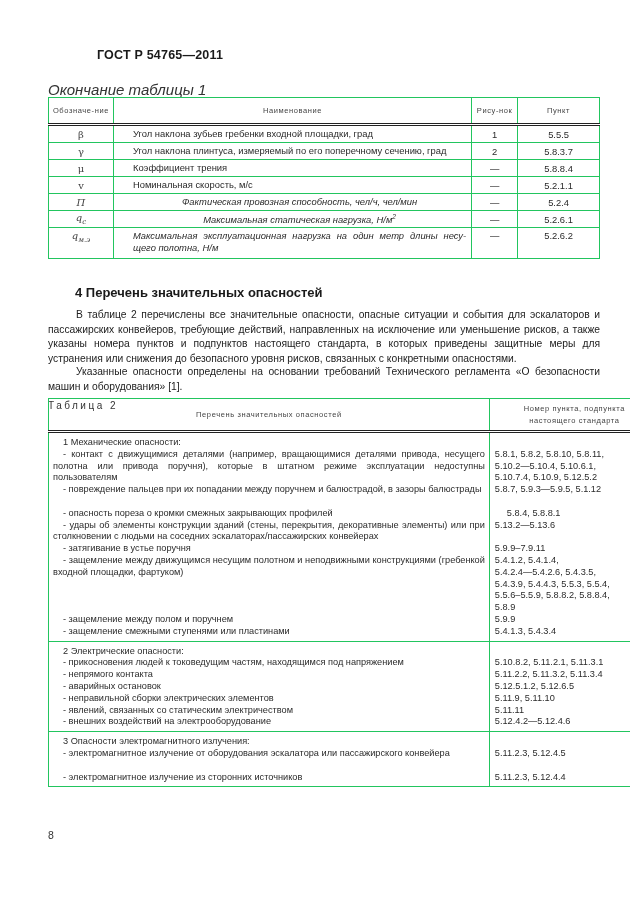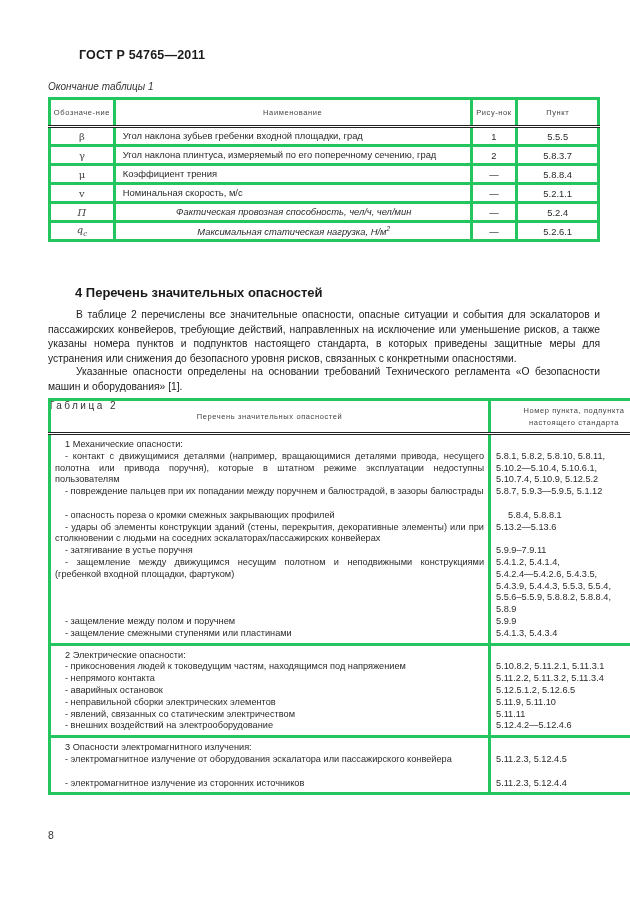--- a/index.html
+++ b/index.html
@@ -1,28 +1,28 @@
 <!DOCTYPE html>
 <html><head>
 <meta charset="utf-8">
 <style>
   html, body { margin: 0; padding: 0; background: #ffffff; }
   body { width: 630px; height: 913px; position: relative; overflow: hidden;
          font-family: "Liberation Sans", sans-serif; color: #1a1a1a; }
   .abs { position: absolute; }
-  .hdr { left: 38px; top: 48px; font-weight: bold; font-size: 12.5px; letter-spacing: 0.2px; padding-left: 41px; }
-  .cap1 { left: 48px; top: 81px; font-style: italic; font-size: 10px; color: #333; }
+  .hdr { left: 56px; top: 48px; font-weight: bold; font-size: 12.5px; letter-spacing: 0.2px; padding-left: 41px; }
+  .cap1 { left: 48px; top: 81px; font-style: italic; font-size: 15px; color: #333; }
   table { border-collapse: collapse; position: absolute; }
-  td, th { border: 3px solid #22c55e; font-size: 9.4px; color: #2a2a2a; padding: 0; }
+  td, th { border: 1px solid #22c55e; font-size: 9.4px; color: #2a2a2a; padding: 0; }
   #t1 { left: 48px; top: 97px; width: 552px; }
   #t1 th { font-weight: normal; font-size: 7.5px; letter-spacing: 0.6px; color: #444; height: 25px; line-height: 10px; }
   #t1 thead tr { border-bottom: 3px double #222; }
   #t1 td { height: 16px; }
   #t1 td.sym { text-align: center; font-family: "DejaVu Serif", serif; font-size: 10px; color: #444; }
-  #t1 td.name { padding-left: 7px; padding-right: 5px; line-height: 12px; margin-top: 32px; }
+  #t1 td.name { padding-left: 19px; padding-right: 5px; line-height: 12px; margin-top: 32px; }
   #t1 td.fig, #t1 td.pt { text-align: center; }
   #t1 td.pt { vertical-align: middle; }
   #t1 tr.tall td { height: 28px; vertical-align: top; padding-top: 2px; }
   #t1 tr.tall td.name { text-align: justify; }
   .it { font-style: italic; text-align: center; }
   sub { font-size: 7px; }
   sup { font-size: 6.5px; }
   .sec4 { left: 75px; top: 285px; font-weight: bold; font-size: 13px; }
   .para { left: 48px; width: 552px; font-size: 10.3px; line-height: 14.5px; text-align: justify; color: #222; }
   .para .ind { display: inline-block; width: 28px; }
@@ -90,20 +90,26 @@
       <td class="name it">Фактическая провозная способность,   чел/ч, чел/мин</td>
       <td class="fig">—</td>
       <td class="pt">5.2.4</td>
     </tr>
     <tr>
       <td class="sym it"><span>q</span><sub>c</sub></td>
       <td class="name it"><span>Максимальная статическая нагрузка, Н/м</span><sup>2</sup></td>
       <td class="fig">—</td>
       <td class="pt">5.2.6.1</td>
     </tr>
+    <tr class="tall">
+      <td class="sym it"><span>q</span><sub>м.э</sub></td>
+      <td class="name it">Максимальная эксплуатационная нагрузка на один метр длины несу-щего полотна, Н/м</td>
+      <td class="fig">—</td>
+      <td class="pt">5.2.6.2</td>
+    </tr>
   </tbody>
 </table>
 
 <div class="abs sec4">4 Перечень значительных опасностей</div>
 <div class="abs para p1"><span class="ind"></span><span>В таблице 2 перечислены все значительные опасности, опасные ситуации и события для эскалаторов и пассажирских конвейеров, требующие действий, направленных на исключение или уменьшение рисков, а также указаны номера пунктов и подпунктов настоящего стандарта, в которых приведены защитные меры для устранения или снижения до безопасного уровня рисков, связанных с  конкретными опасностями.</span></div>
 <div class="abs para p2"><span class="ind"></span><span>Указанные опасности определены на основании требований Технического регламента «О безопасности машин и оборудования» [1].</span></div>
 
 <div class="abs cap2">Таблица 2</div>
 
 <table id="t2">

